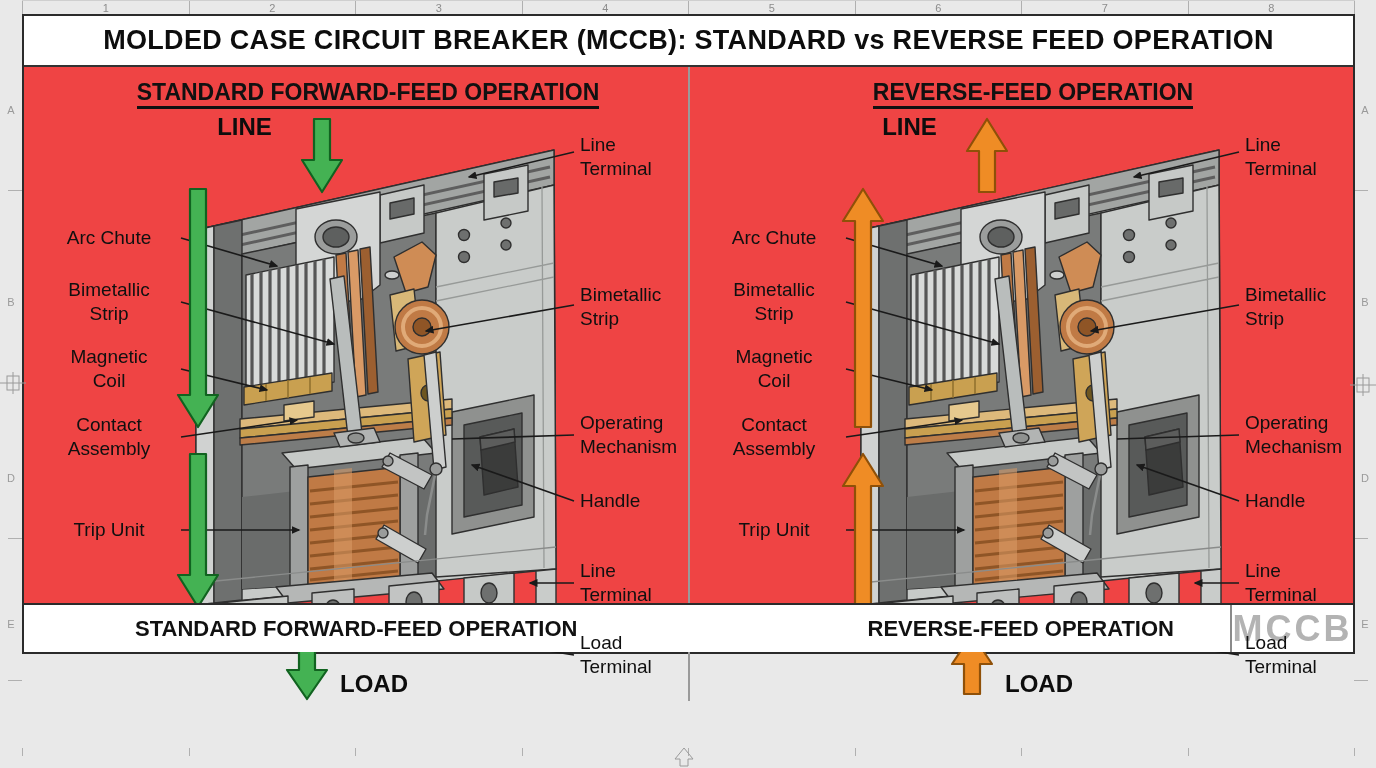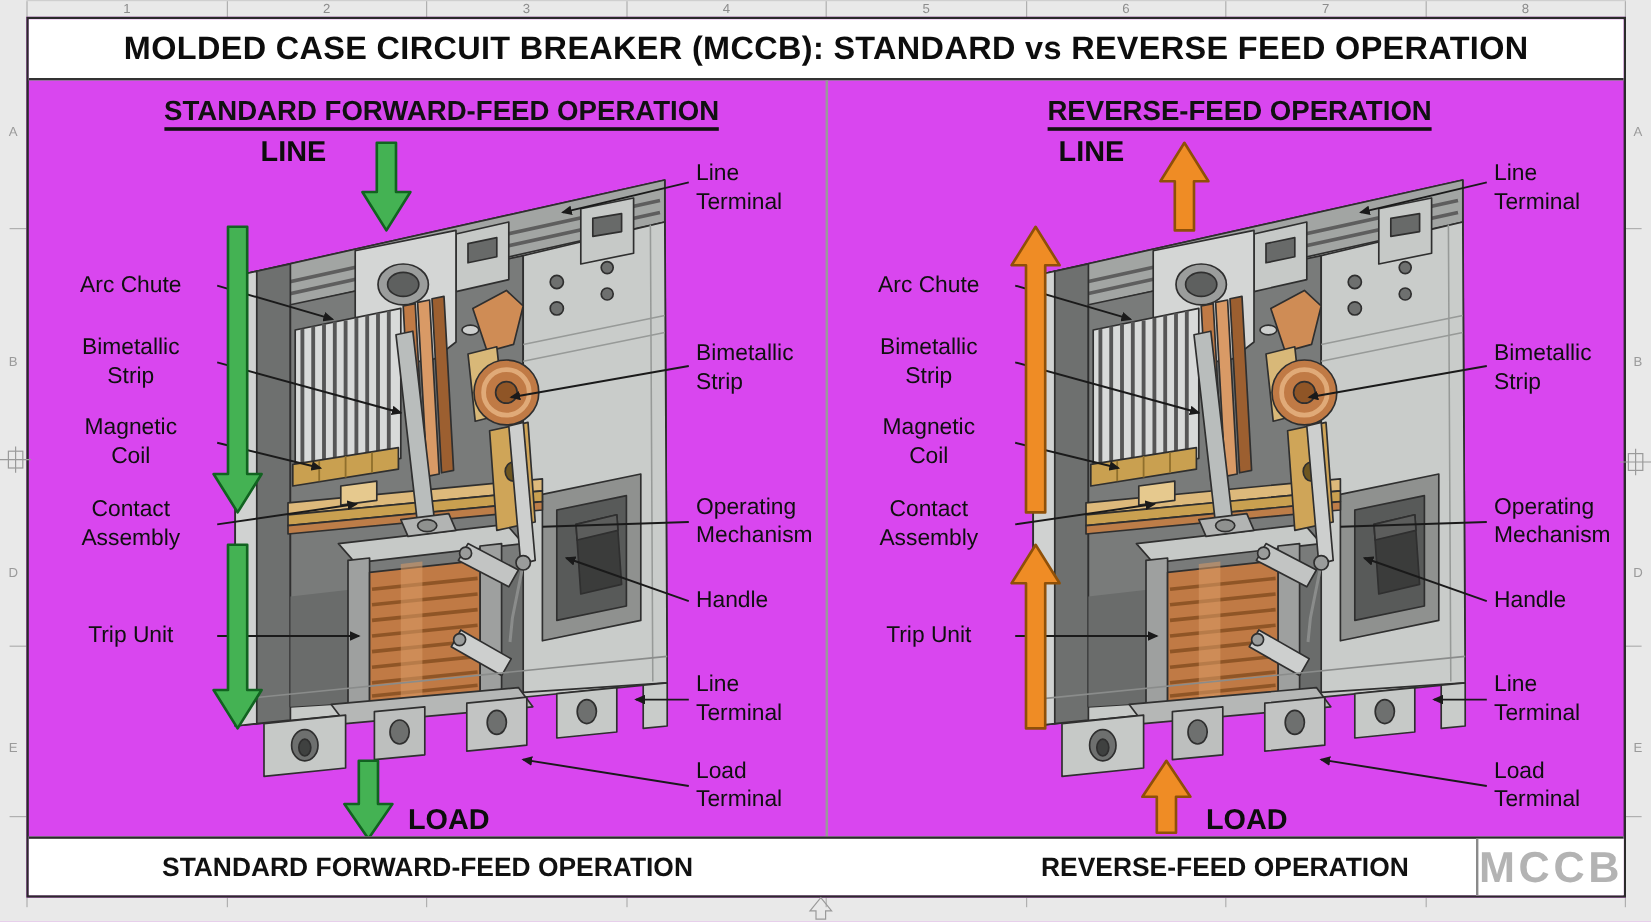--- a/index.html
+++ b/index.html
@@ -1,17 +1,17 @@
 <!DOCTYPE html>
 <html><head>
 <meta charset="utf-8">
 <style>
   html,body{margin:0;padding:0;width:1376px;height:768px;background:#e9e9e9;
     font-family:"Liberation Sans",sans-serif;position:relative;overflow:hidden;color:#111;}
-  .sheet{position:absolute;left:22px;top:14px;width:1333px;height:734px;background:#d946ef;
+  .sheet{position:absolute;left:22px;top:14px;width:1333px;height:640px;background:#ef4444;
     border:2px solid #2b2b2b;box-sizing:border-box;}
   .titlebar{position:absolute;top:0;left:0;right:0;height:49px;border-bottom:2px solid #333;
     display:flex;align-items:center;justify-content:center;background:#fff;}
   .titlebar .t{font-size:27px;font-weight:bold;letter-spacing:.3px;color:#0d0d0d;white-space:nowrap;}
   .panels{position:absolute;top:51px;left:0;right:0;height:634px;}
   .panel{position:absolute;top:0;width:688px;height:634px;}
   .panel.p0{left:0;} .panel.p1{left:665px;}
   .divider{position:absolute;left:664px;top:0;width:2px;height:634px;background:#9a9a9a;}
   .header{position:absolute;top:12px;left:0;width:100%;text-align:center;z-index:5;}
   .header span{font-size:23px;font-weight:bold;border-bottom:3px solid #111;padding-bottom:1px;white-space:nowrap;}

